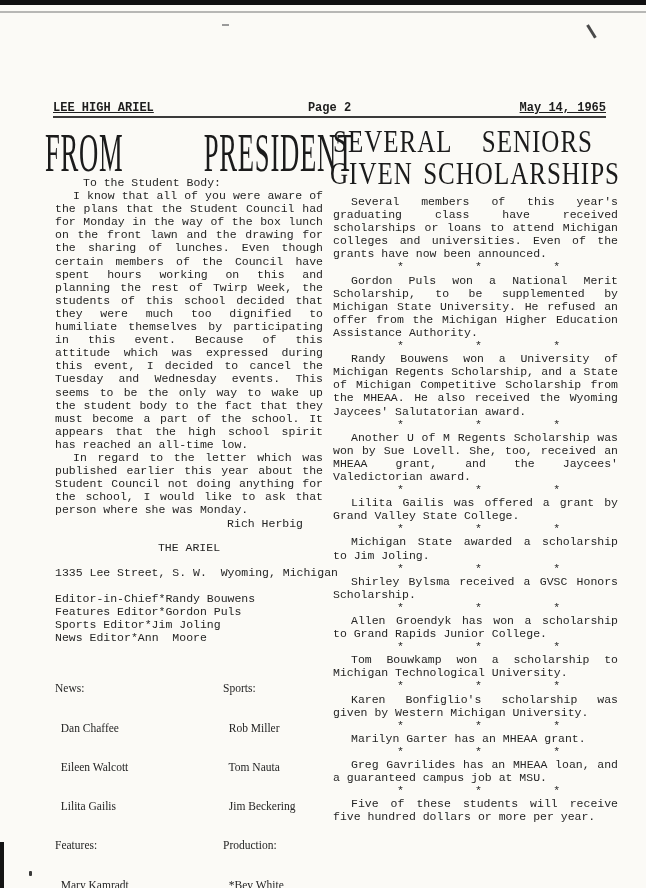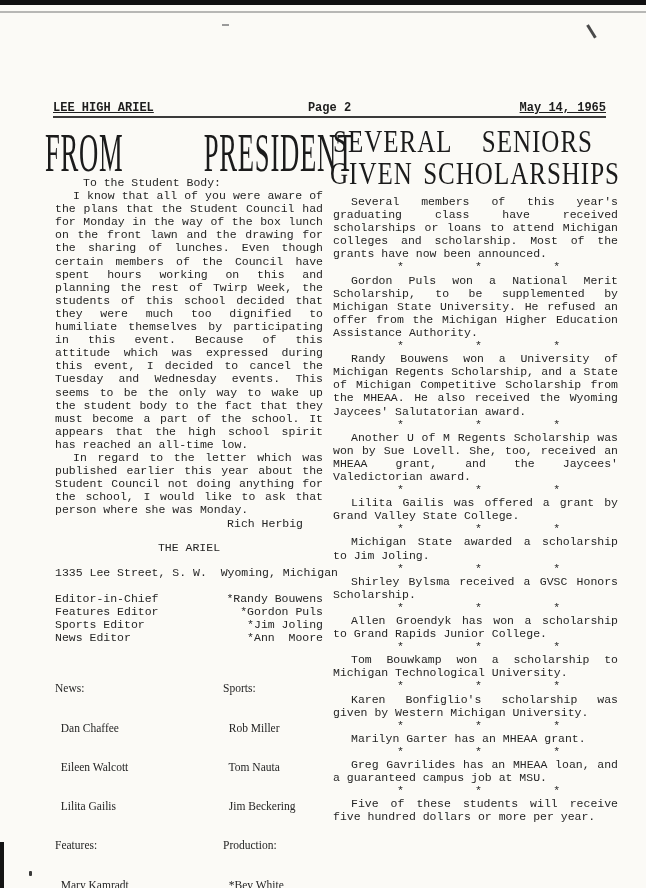--- a/index.html
+++ b/index.html
@@ -45,21 +45,21 @@
   
   .col{position:absolute;font-size:11.5px;line-height:13.1px;}
   .col-left{left:55px;top:176px;width:268px;}
   .col-right{left:333px;top:195px;width:285px;}
   .col p{margin:0;text-align:justify;text-indent:18px;}
   .salutation{padding-left:28px;white-space:pre;}
   .signature{text-align:right;padding-right:20px;margin-top:1px;}
   .ariel-title{text-align:center;margin-top:10px;}
   .address{margin-top:12px;white-space:pre;}
   .editors{margin-top:13px;}
-  .flex-row{display:flex;justify-content:space-between;}
+  .flex-row{display:flex;}
   .flex-row span{white-space:pre;}
   .staff{margin-top:12px;display:flex;}
   .staff-col{white-space:pre;}
   .staff-col-left{flex:0 0 168px;}
   .staff-col div{min-height:13.1px;font-family:Liberation Serif, serif;}
   .sep{white-space:pre;letter-spacing:.2px;}
 </style>
 </head>
 <body>
 
@@ -139,21 +139,21 @@
         <div>  *Bev White</div>
         
         
         
       </div>
     </div>
 
   </div>
 
   <div class="col col-right">
-    <p>Several members of this year's graduating class have received scholarships or loans to attend Michigan colleges and scholarship.  Most of the grants have now been announced.</p>
+    <p>Several members of this year's graduating class have received scholarships or loans to attend Michigan colleges and universities.  Even of the grants have now been announced.</p>
     <div class="sep">         *          *          *</div>
     <p>Gordon Puls won a National Merit Scholarship, to be supplemented by Michigan State University.  He refused an offer from the Michigan Higher Education Assistance Authority.</p>
     <div class="sep">         *          *          *</div>
     <p>Randy Bouwens won a University of Michigan Regents Scholarship, and a State of Michigan Competitive Scholarship from the MHEAA.  He also received the Wyoming Jaycees' Salutatorian award.</p>
     <div class="sep">         *          *          *</div>
     <p>Another U of M Regents Scholarship was won by Sue Lovell.  She, too, received an MHEAA grant, and the Jaycees' Valedictorian award.</p>
     <div class="sep">         *          *          *</div>
     <p>Lilita Gailis was offered a grant by Grand Valley State College.</p>
     <div class="sep">         *          *          *</div>
     <p>Michigan State awarded a scholarship to Jim Joling.</p>

